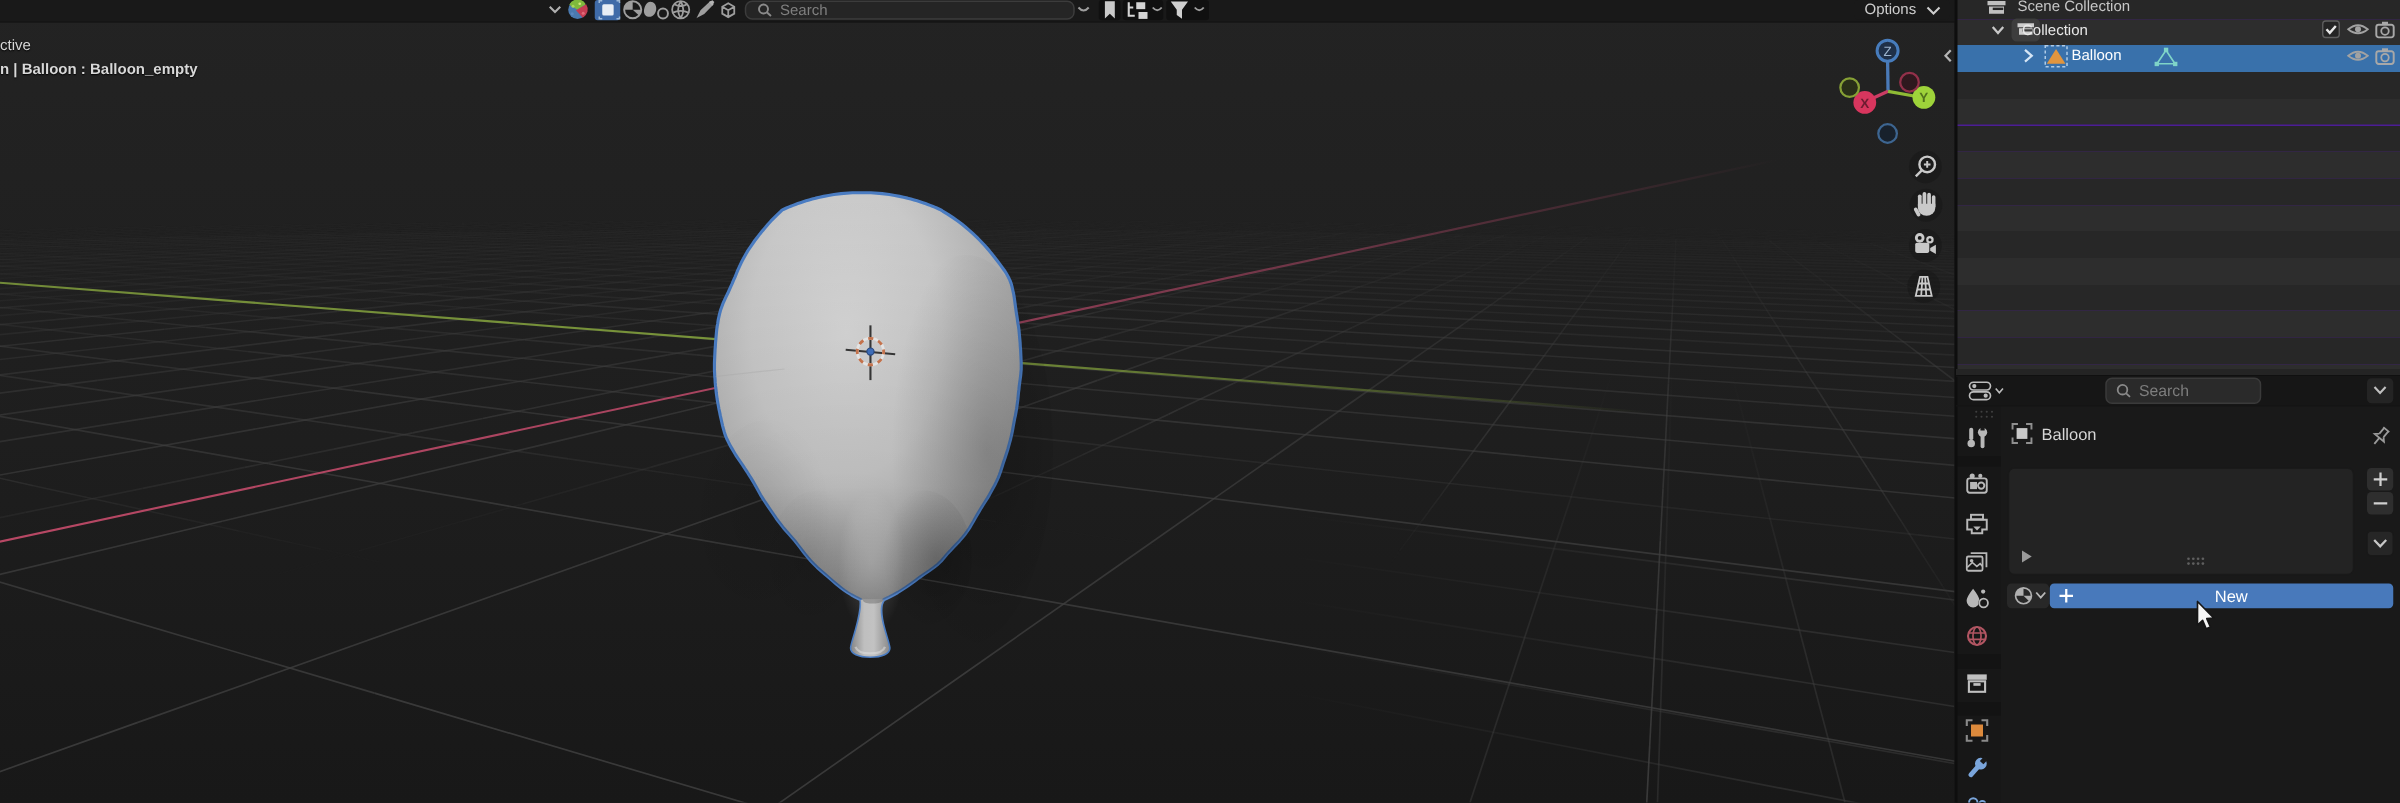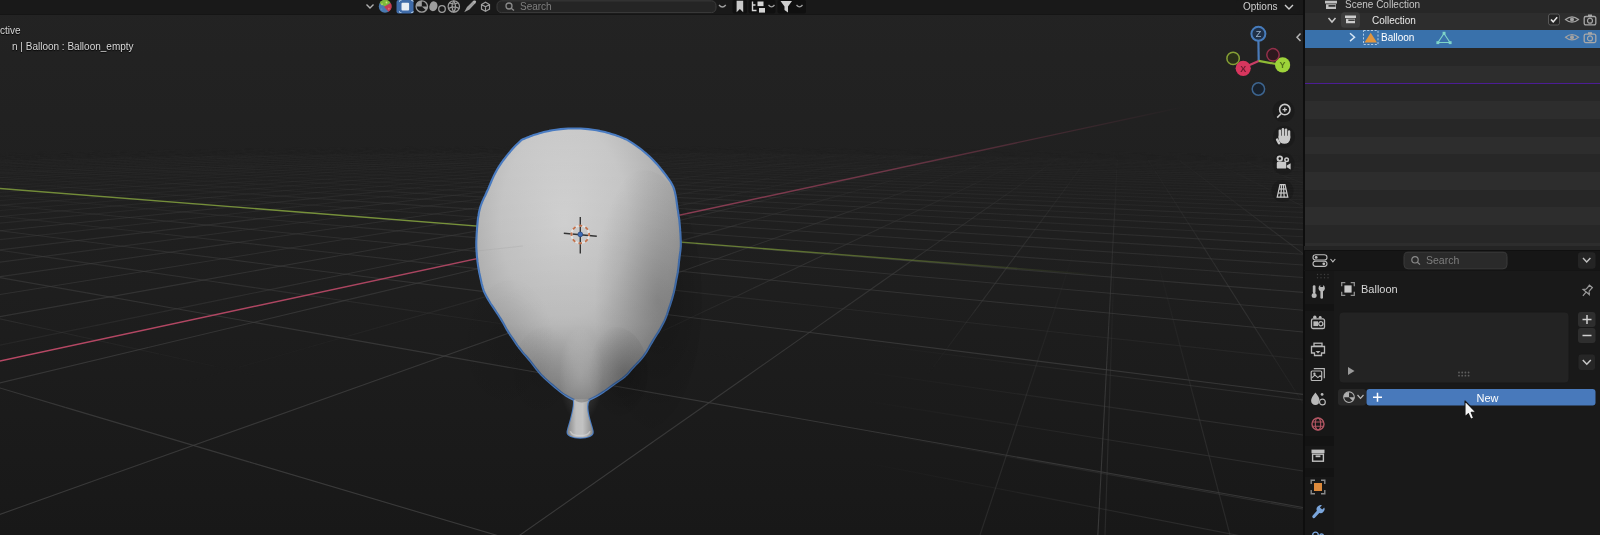--- a/index.html
+++ b/index.html
@@ -863,21 +863,21 @@
 <path d="M752.5,1.5 l0,9 4,0 M752.5,5 l3,0" stroke="#d5d5d5" stroke-width="1.4" fill="none"></path>
 <rect x="757.5" y="1.5" width="6" height="4.6" fill="#d5d5d5"></rect>
 <rect x="759" y="8" width="6" height="4.6" fill="#d5d5d5"></rect>
 <path d="M768.5,5 q3,3.6 6,0" stroke="#9e9e9e" stroke-width="1.3" fill="none"></path>
 <rect x="777.5" y="0" width="28.5" height="13.5" rx="2" fill="#101010"></rect>
 <path d="M780.5,1 l11.5,0 -4,5.5 0,6 -3.5,-2.5 0,-3.5 Z" fill="#cfcfcf"></path>
 <path d="M796.5,5 q3,3.6 6,0" stroke="#9e9e9e" stroke-width="1.3" fill="none"></path>
 </svg>
 </div>
 <div class="abs txt" style="left:0px;top:26px;color:#d8d8d8;font-weight:normal;text-shadow:0 1px 1px #000">ctive</div>
-<div class="abs txt" style="left:12px;top:42px;color:#d8d8d8;font-weight:normal;text-shadow:0 1px 1px #000">n | Balloon : Balloon_empty</div>
+<div class="abs txt" style="left:0px;top:42px;color:#d8d8d8;font-weight:bold;text-shadow:0 1px 1px #000">n | Balloon : Balloon_empty</div>
 <div class="abs" style="left:1236px;top:0px;width:64px;height:13px;background:#191919;border-radius:3px"></div>
 <div class="abs txt" style="left:1243px;top:1.5px;color:#cecece">Options</div>
 <svg class="abs" style="left:1283px;top:3px" width="12" height="8" viewBox="0 0 12 8">
       <path d="M2,2 L6,6 L10,2" stroke="#cecece" stroke-width="1.4" fill="none"></path>
     </svg>
 
 <div class="abs" style="left:1304px;top:0;width:296px;height:250px;background:#4c1d95;overflow:hidden">
 <div class="abs" style="left:0;top:0.0px;width:296px;height:12.7px;background:#272727"></div>
 <div class="abs" style="left:0;top:12.7px;width:296px;height:17.7px;background:#2d2d2d"></div>
 <div class="abs" style="left:0;top:48.1px;width:296px;height:17.7px;background:#272727"></div>
@@ -908,21 +908,21 @@
 <g stroke="#7fd4c8" stroke-width="1.1" fill="none">
 <path d="M140,33.5 L146,42.5 L134,42.5 Z"></path>
 </g>
 <g fill="#7fd4c8">
 <rect x="138.6" y="31.8" width="2.9" height="2.9"></rect>
           <rect x="132.4" y="41.2" width="2.9" height="2.9"></rect>
           <rect x="144.7" y="41.2" width="2.9" height="2.9"></rect>
 </g>
 </svg>
 <div class="abs txt" style="left:41px;top:0px;color:#c6c6c6">Scene Collection</div>
-<div class="abs txt" style="left:68px;top:15.5px;color:#e8e8e8">Collection</div>
+<div class="abs txt" style="left:44px;top:15.5px;color:#e8e8e8">Collection</div>
 <div class="abs txt" style="left:77px;top:33px;color:#ffffff">Balloon</div>
 <svg class="abs" style="left:240px;top:0" width="56" height="250" viewBox="0 0 56 250">
 <g id="chk">
 <rect x="4.5" y="14" width="11" height="11" rx="2" fill="#242424" stroke="#5e5e5e" stroke-width="0.9"></rect>
 <path d="M7,19.5 l2.2,2.4 4,-4.6" stroke="#e6e6e6" stroke-width="1.6" fill="none"></path>
 </g>
 <g id="eye1" transform="translate(28,19.5)">
 <path d="M-6.5,0 Q0,-5.4 6.5,0 Q0,5.4 -6.5,0 Z" fill="none" stroke="#a2a2a2" stroke-width="1.2"></path>
 <circle cx="0" cy="0" r="2" fill="#a2a2a2"></circle>
 </g>

